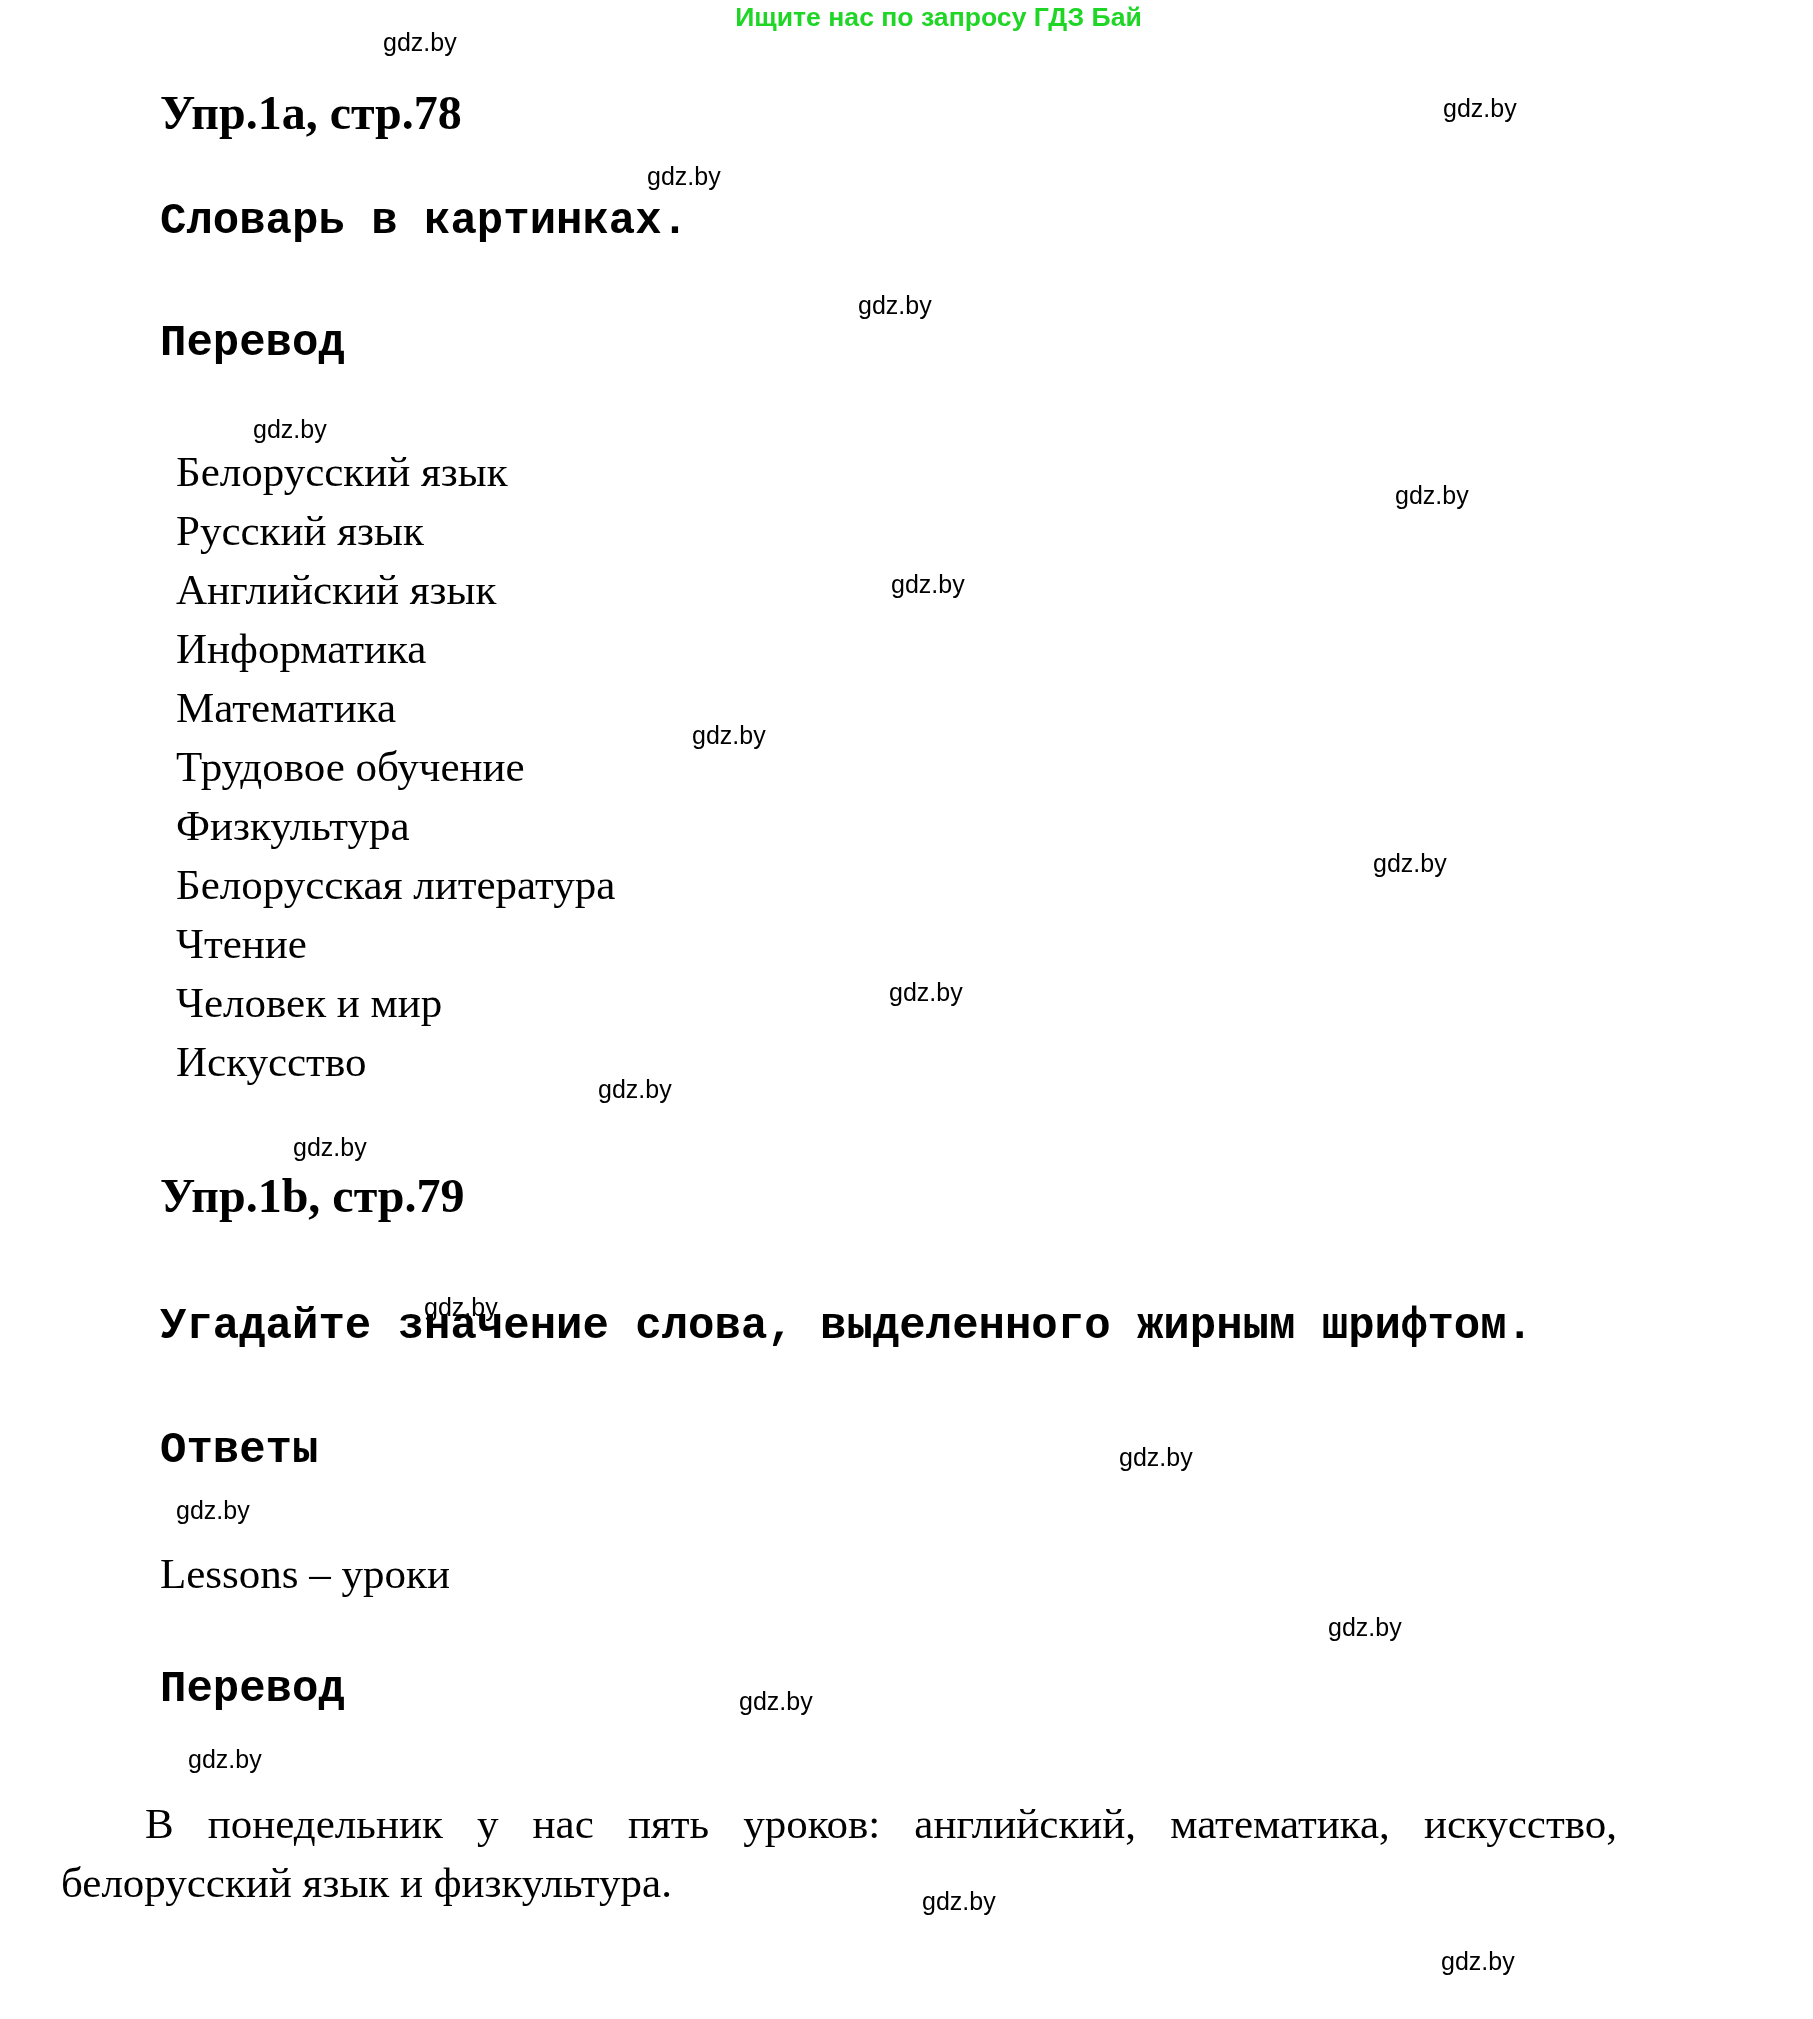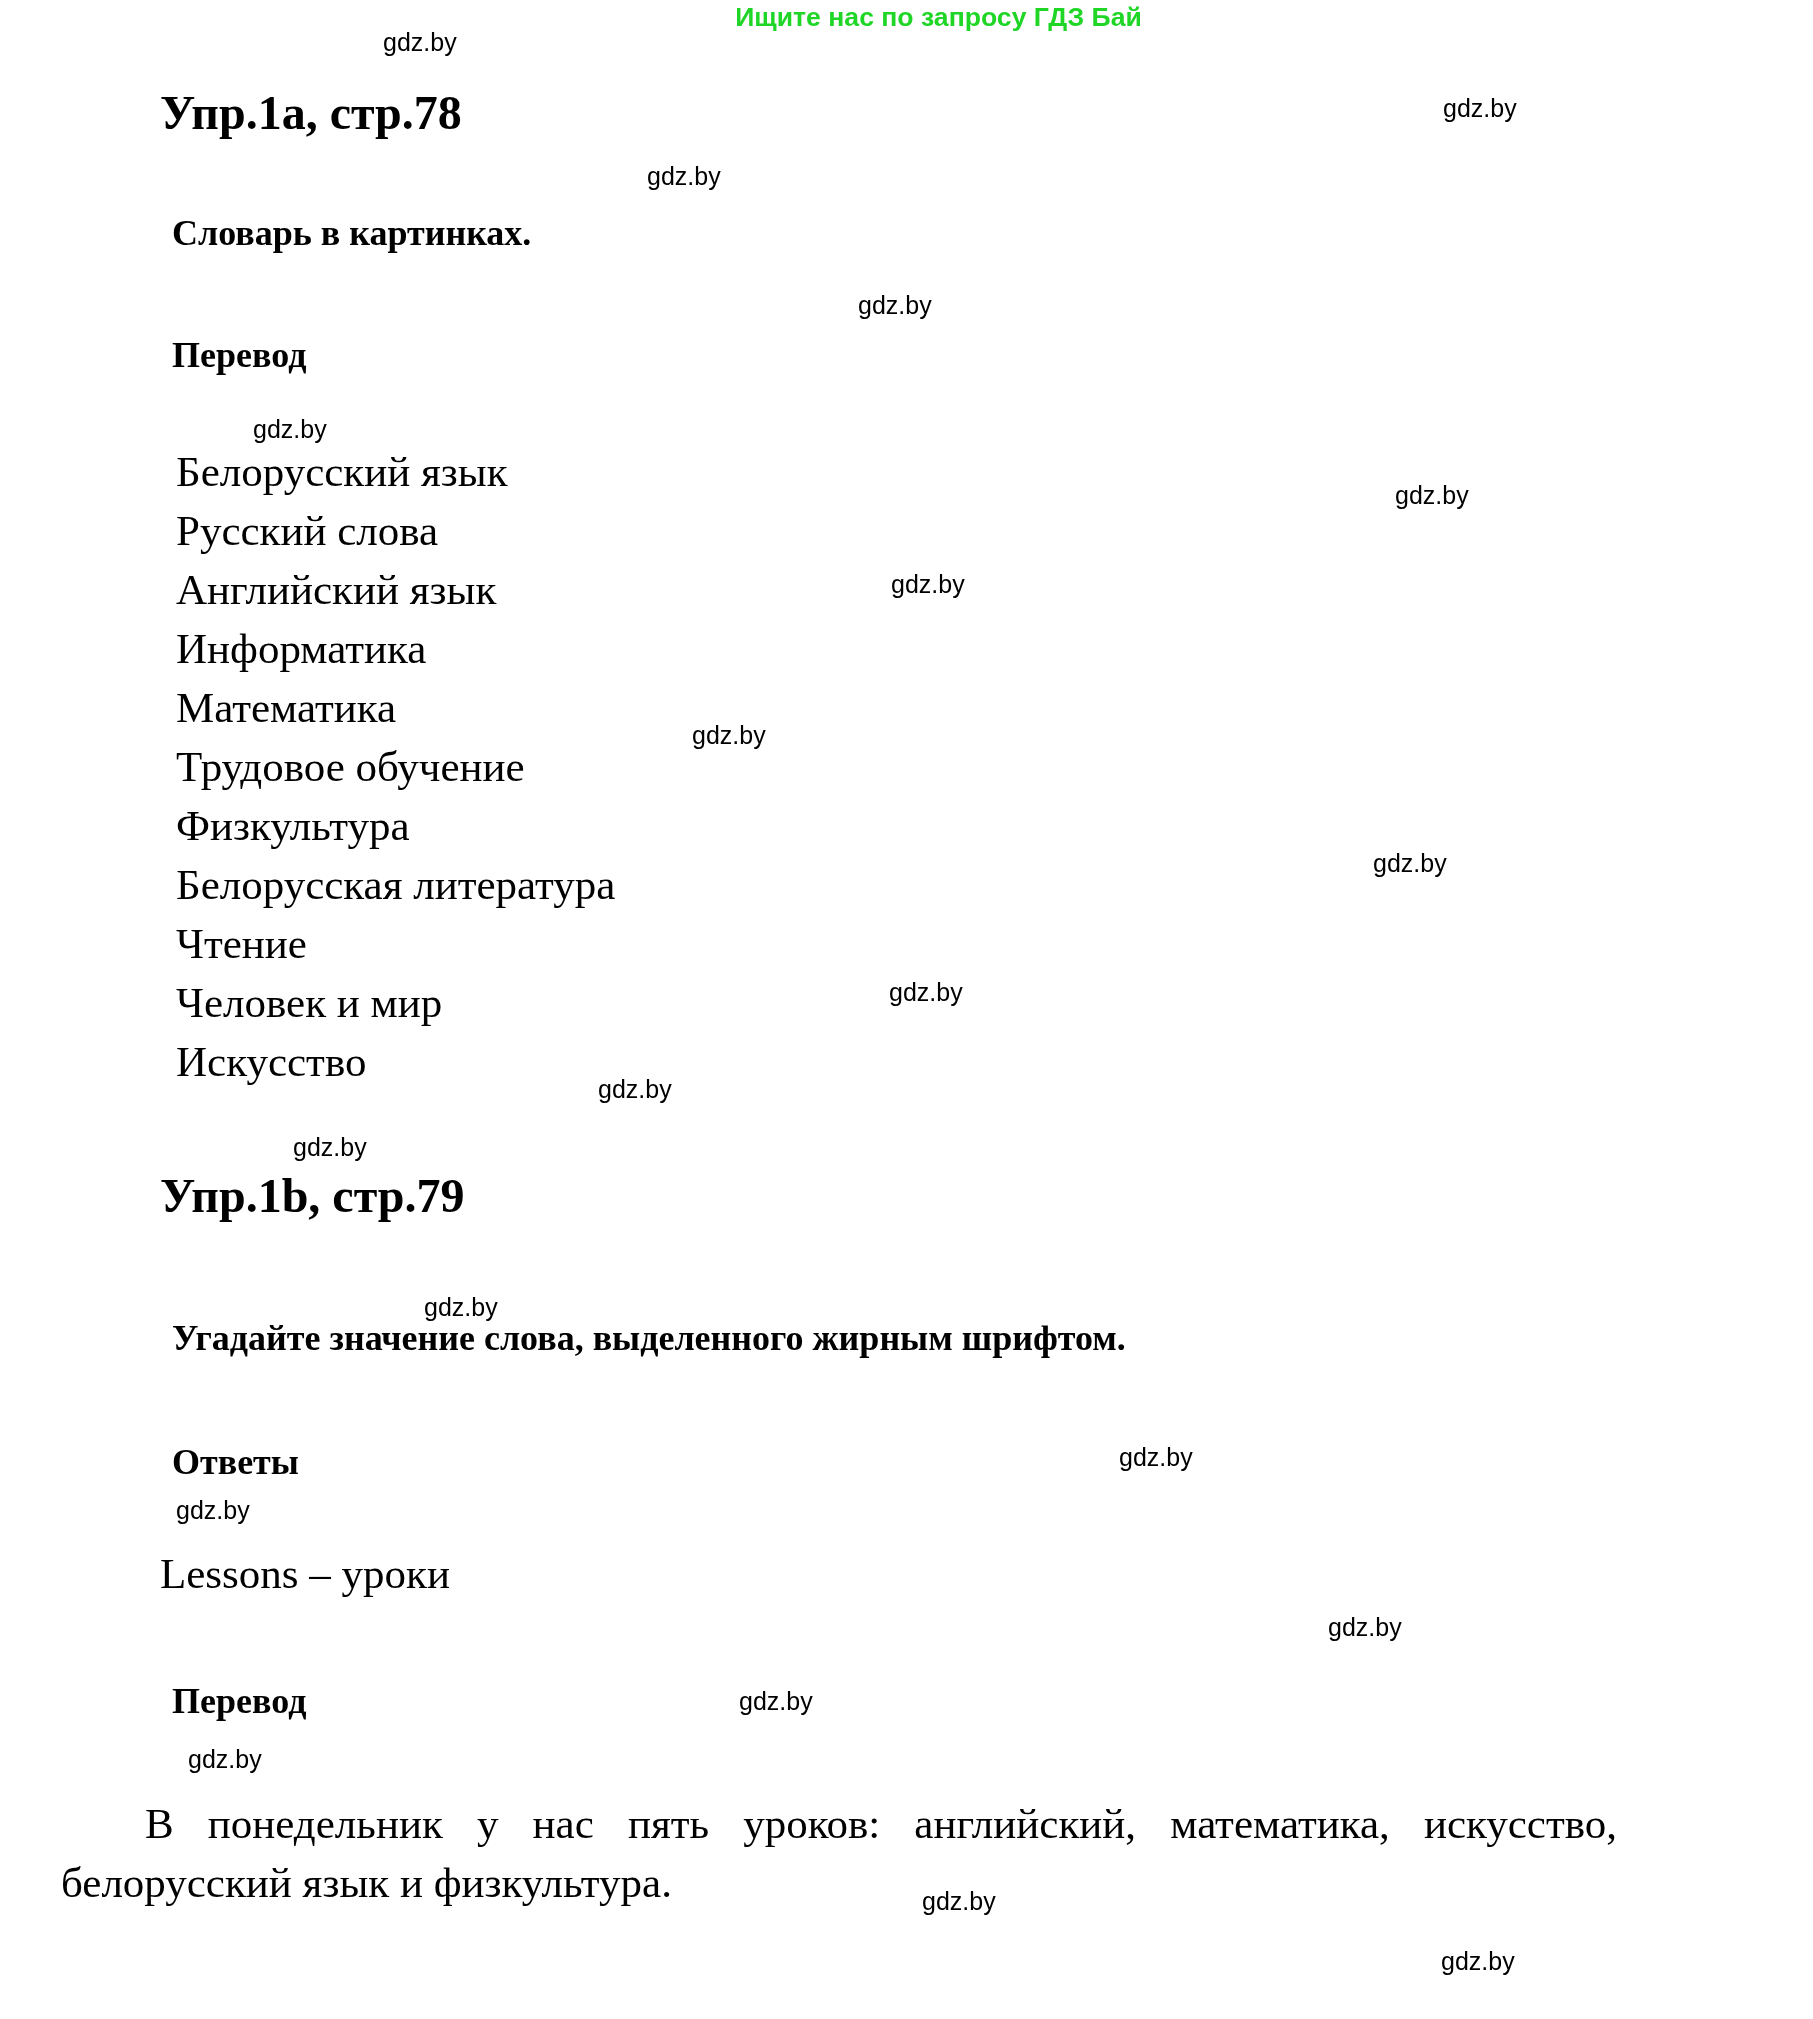--- a/index.html
+++ b/index.html
@@ -67,23 +67,23 @@
   }
   h2.ex-title {
     margin: 0;
     font-family: "Liberation Serif", "DejaVu Serif", serif;
     font-size: 48px;
     font-weight: bold;
     line-height: 51px;
     white-space: nowrap;
   }
   h3.sec-title {
-    margin: 12px;
-    font-family: Liberation Serif, serif;
-    font-size: 36px;
+    margin: 0;
+    font-family: Liberation Mono, monospace;
+    font-size: 44px;
     font-weight: bold;
     line-height: 48px;
     white-space: nowrap;
   }
   .word-list {
     margin: 16px;
     padding: 0;
     list-style: none;
   }
   .word-list li {
@@ -145,21 +145,21 @@
       <h3 class="sec-title">Словарь в картинках.</h3>
     </div>
 
     <div class="block" style="top:319px;">
       <h3 class="sec-title">Перевод</h3>
     </div>
 
     <div class="block" style="top:426px;">
       <ul class="word-list" id="word-list">
           <li>Белорусский язык</li>
-          <li>Русский слова</li>
+          <li>Русский язык</li>
           <li>Английский язык</li>
           <li>Информатика</li>
           <li>Математика</li>
           <li>Трудовое обучение</li>
           <li>Физкультура</li>
           <li>Белорусская литература</li>
           <li>Чтение</li>
           <li>Человек и мир</li>
           <li>Искусство</li>
         </ul>

